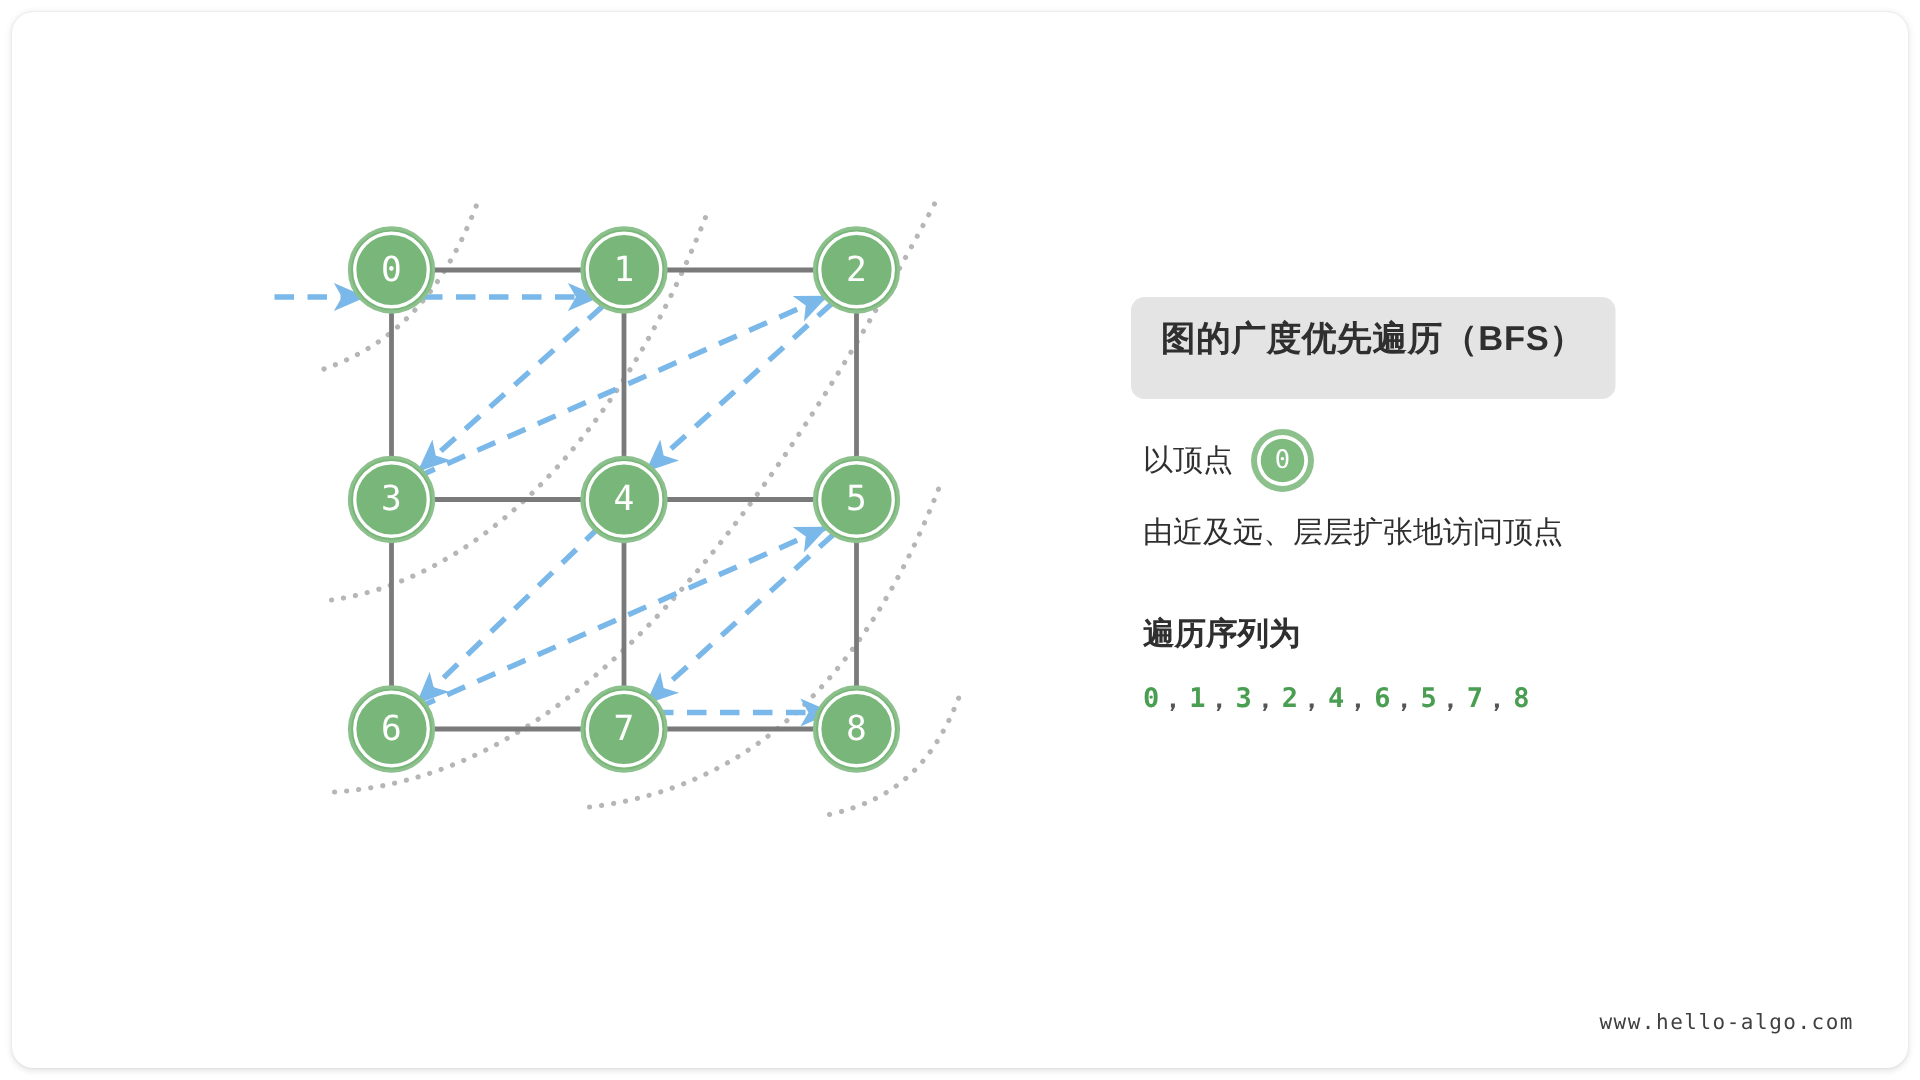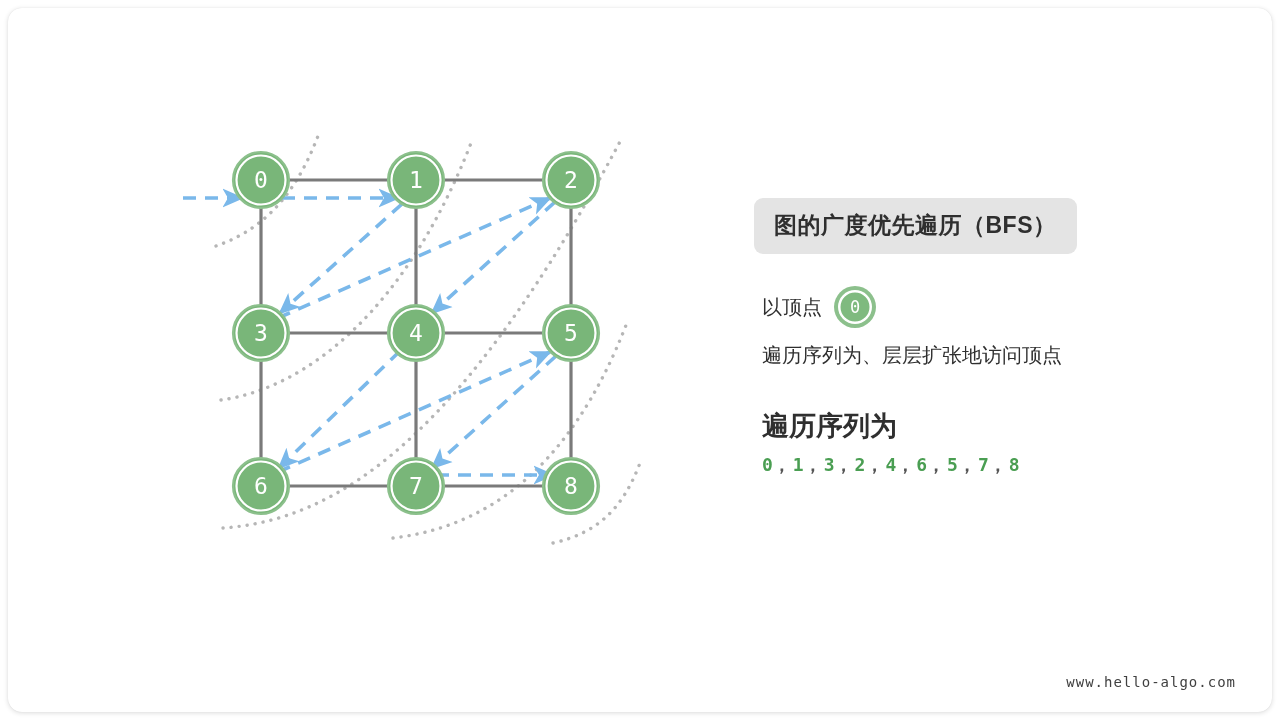--- a/index.html
+++ b/index.html
@@ -48,21 +48,21 @@
     width: 520px;
     height: 704px;
   }
   #title-badge {
     position: absolute;
     left: 4px;
     top: 190px;
     display: inline-block;
     background: #e4e4e4;
     border-radius: 9px;
-    padding: 12px 20px 13px 20px;
+    padding: 12px 20px 25px 20px;
     font-size: 23px;
     font-weight: bold;
     color: #2f2f2f;
     letter-spacing: 0.5px;
     white-space: nowrap;
   }
   #desc-block {
     position: absolute;
     left: 12px;
     top: 275px;
@@ -89,21 +89,21 @@
     box-shadow: 0 0 0 2.5px #ffffff inset, 0 0 0 4px #8cc08c;
     color: #ffffff;
     font-family: "DejaVu Sans Mono", "Liberation Mono", monospace;
     font-size: 17px;
     line-height: 1;
   }
   #seq-heading {
     position: absolute;
     left: 12px;
     top: 400px;
-    font-size: 27px;
+    font-size: 21px;
     font-weight: bold;
     color: #2f2f2f;
   }
   #seq-values {
     position: absolute;
     left: 12px;
     top: 445px;
     font-family: "DejaVu Sans Mono", "Liberation Mono", monospace;
     font-size: 18px;
     font-weight: bold;
@@ -223,21 +223,21 @@
 
   <div id="info-panel">
 
     <div id="title-badge">图的广度优先遍历（BFS）</div>
 
     <div id="desc-block">
       <div class="desc-line">
         <span>以顶点</span>
         <span class="inline-badge">0</span>
       </div>
-      <div class="desc-line">遍历序列为、层层扩张地访问顶点</div>
+      <div class="desc-line">由近及远、层层扩张地访问顶点</div>
     </div>
 
     <div id="seq-heading">遍历序列为</div>
 
     <div id="seq-values"><span class="num">0</span><span class="sep">，</span><span class="num">1</span><span class="sep">，</span><span class="num">3</span><span class="sep">，</span><span class="num">2</span><span class="sep">，</span><span class="num">4</span><span class="sep">，</span><span class="num">6</span><span class="sep">，</span><span class="num">5</span><span class="sep">，</span><span class="num">7</span><span class="sep">，</span><span class="num">8</span></div>
   </div>
 
   <div id="footer">www.hello-algo.com</div>
 </div>
 

